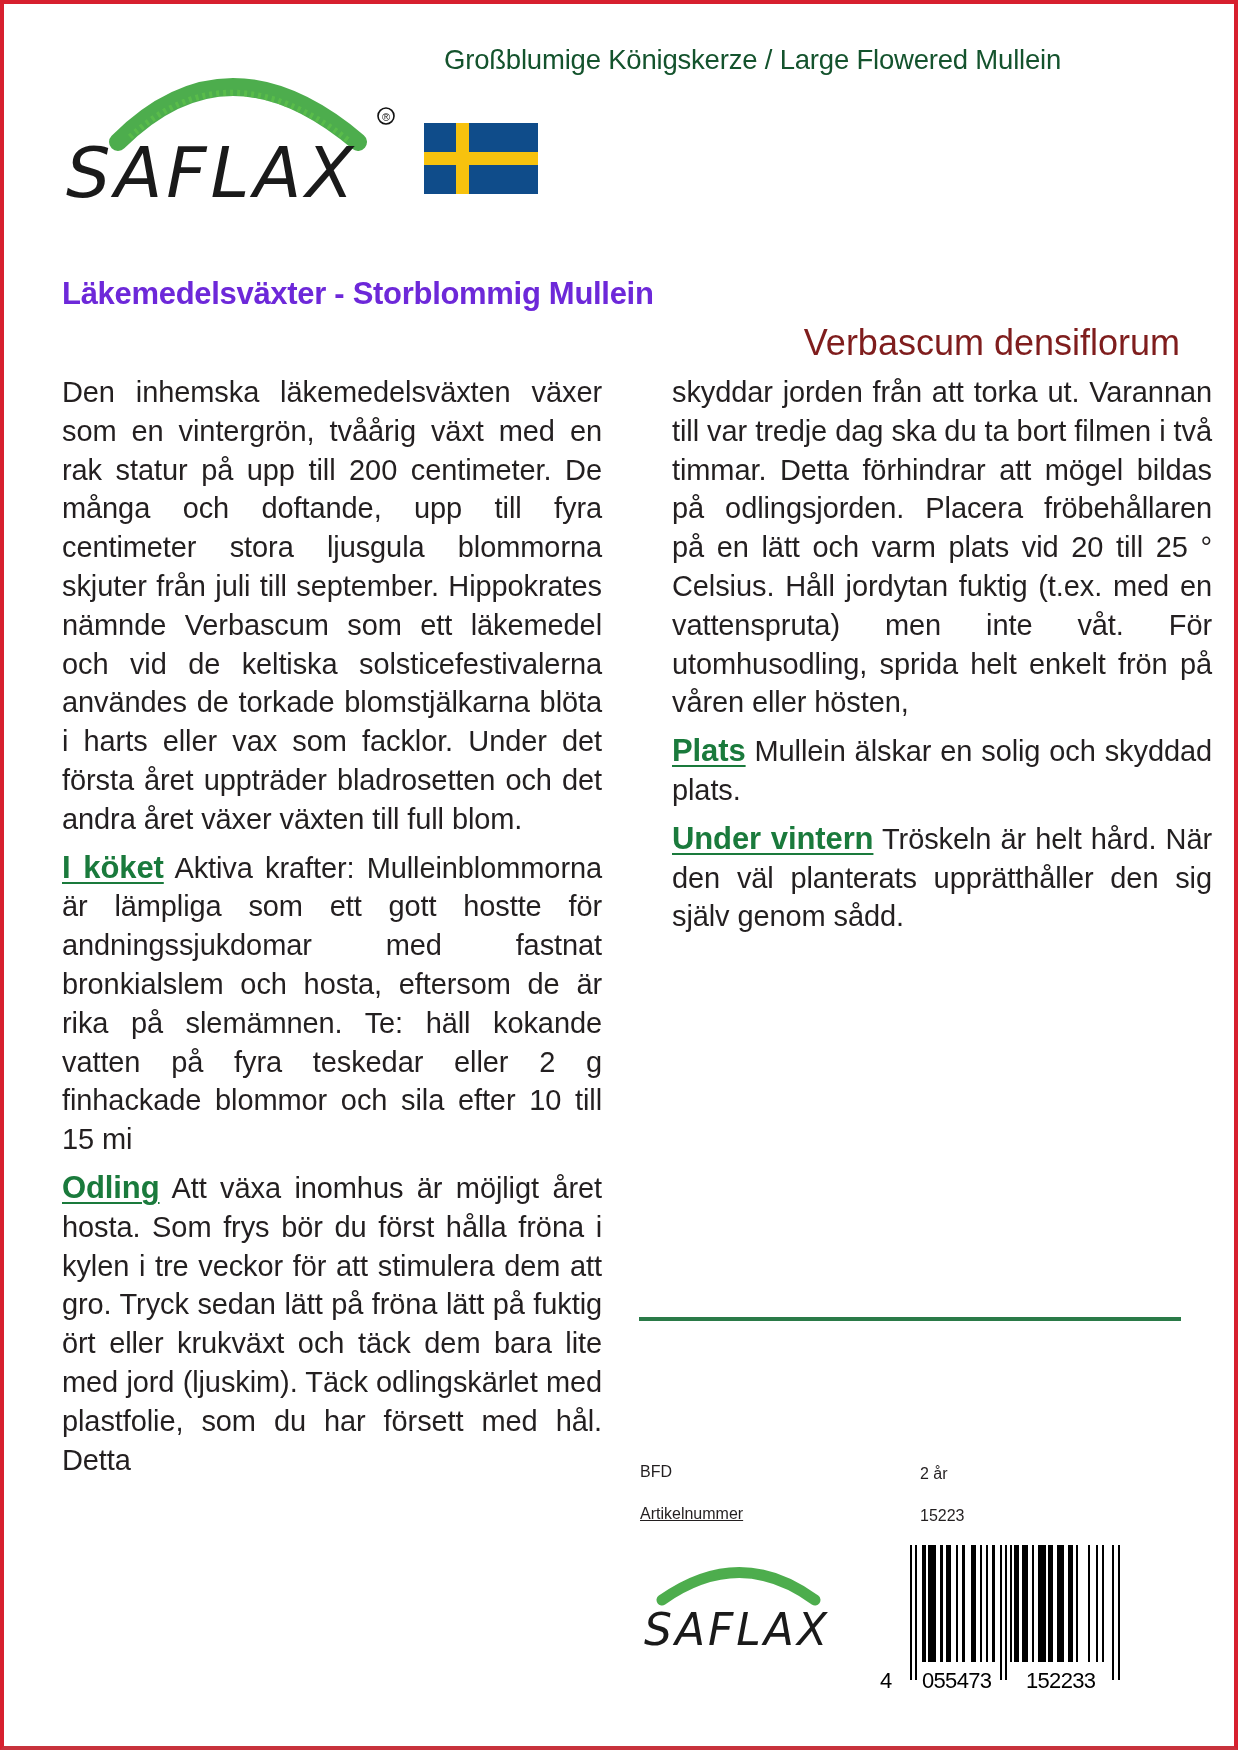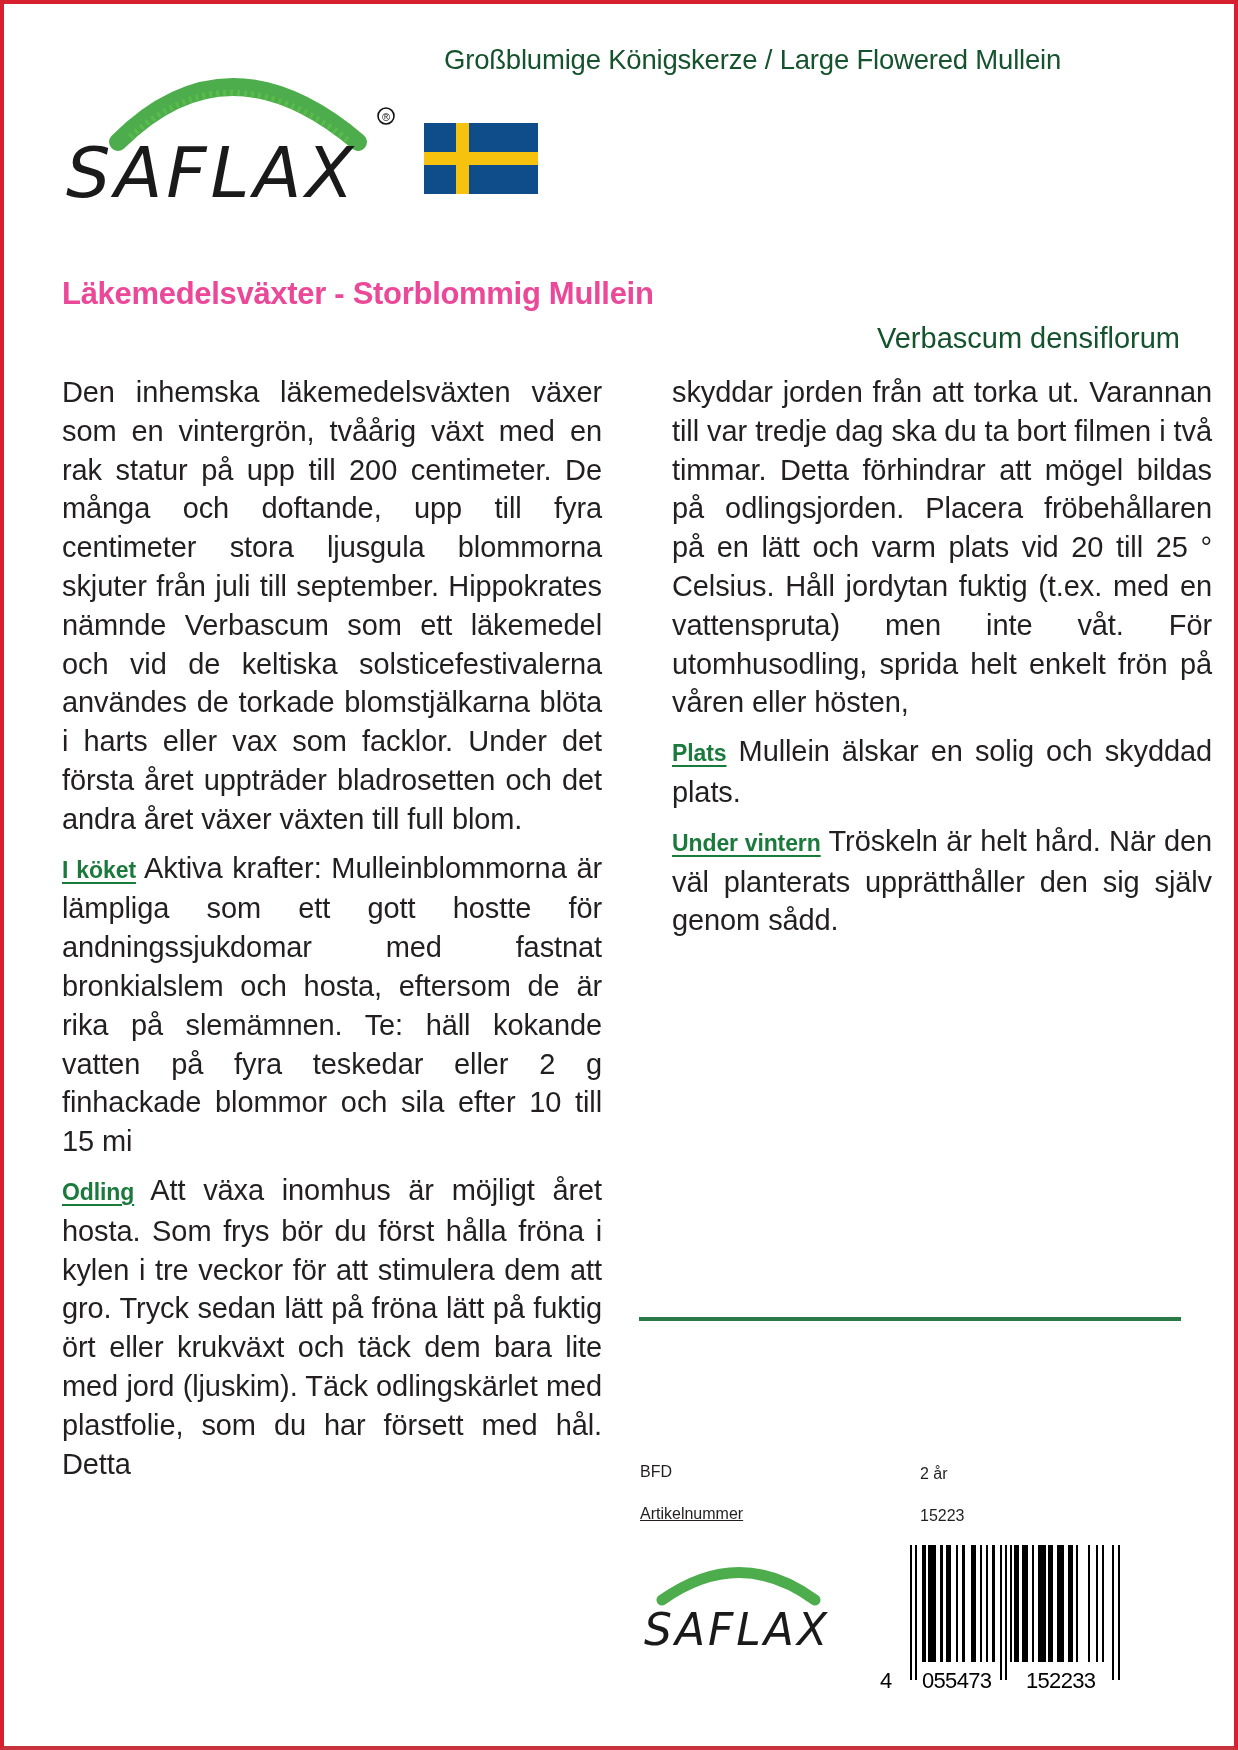--- a/index.html
+++ b/index.html
@@ -4,27 +4,27 @@
 <style>
   html, body { margin: 0; padding: 0; }
   body { width: 1238px; height: 1750px; background: #ffffff; position: relative; overflow: hidden;
          font-family: "Liberation Sans", "DejaVu Sans", sans-serif; color: #231f20; }
   .frame { position: absolute; left: 0; top: 0; width: 1238px; height: 1750px; box-sizing: border-box;
            border: 4px solid #d7202e; border-bottom-color: #c8323c; }
   .abs { position: absolute; }
   .header-title { left: 444px; top: 44px; font-size: 27.5px; color: #14532d; white-space: nowrap; letter-spacing: -0.2px; }
   .logo { left: 58px; top: 42px; width: 350px; height: 165px; }
   .flag { left: 424px; top: 123px; width: 114px; height: 71px; }
-  .title { left: 62px; top: 276px; font-size: 31px; font-weight: bold; color: #ec4899; white-space: nowrap; letter-spacing: -0.3px; }
-  .subtitle { right: 58px; top: 322px; font-size: 29px; color: #14532d; white-space: nowrap; margin-left: 24px; }
+  .title { left: 62px; top: 276px; font-size: 31px; font-weight: bold; color: #6d28d9; white-space: nowrap; letter-spacing: -0.3px; }
+  .subtitle { right: 58px; top: 322px; font-size: 36px; color: #7f1d1d; white-space: nowrap; margin-left: 24px; }
   .col { font-size: 29px; line-height: 38.8px; text-align: justify; hyphens: manual; letter-spacing: -0.1px; }
   .col-left { left: 62px; top: 373px; width: 540px; }
   .col-right { left: 640px; top: 373px; width: 540px; margin-left: 32px; }
   .col p { margin: 0 0 10px 0; }
-  .sec { color: #1a7a3c; font-weight: bold; text-decoration: underline; text-decoration-thickness: 2px; text-underline-offset: 4px; font-size: 23px; }
+  .sec { color: #1a7a3c; font-weight: bold; text-decoration: underline; text-decoration-thickness: 2px; text-underline-offset: 4px; font-size: 31px; }
   .rule { left: 639px; top: 1317px; width: 542px; height: 4px; background: #2a7a48; }
   .meta { font-size: 16px; color: #231f20; white-space: nowrap; }
   .logo-small { left: 640px; top: 1545px; width: 210px; height: 110px; }
   .barcode { left: 880px; top: 1545px; width: 302px; height: 145px; }
 </style>
 </head>
 <body>
 
 <div class="frame"></div>
 

